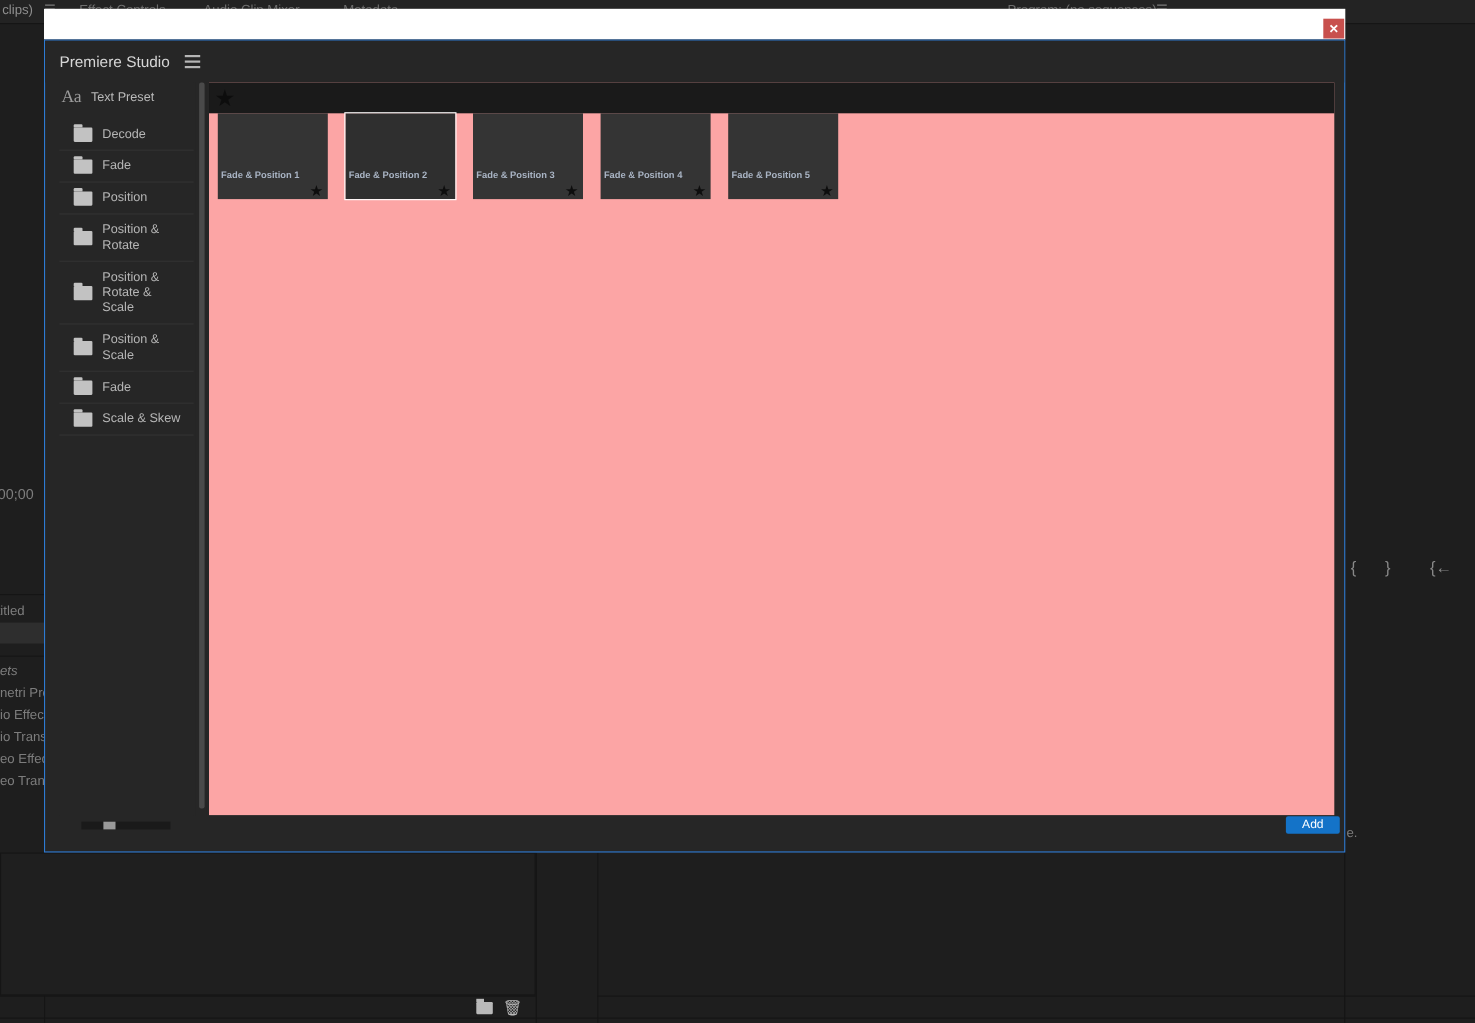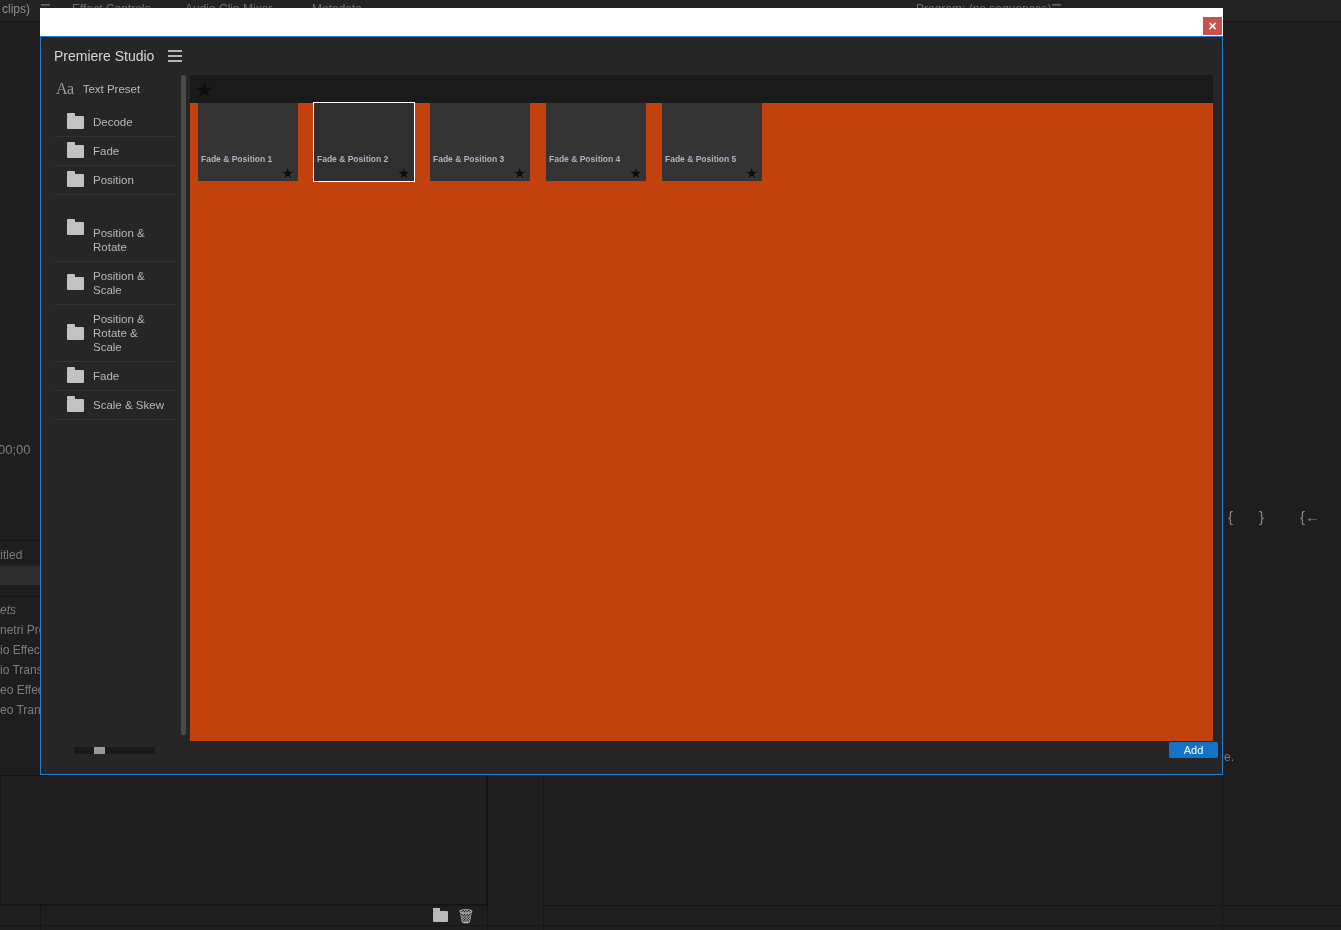--- a/index.html
+++ b/index.html
@@ -147,21 +147,21 @@
     position: absolute;
     top: 0; left: 3px;
     width: 5px; height: 660px;
     background: #4a4a4a;
     border-radius: 2px;
   }
 
   
   #content {
     flex: 1;
-    background: #c2410c;
+    background: #fca5a5;
     position: relative;
     margin-left: 2px;
   }
   #content-topbar {
     height: 28px;
     display: flex; align-items: center;
     padding-left: 5px;
     background: #1a1a1a;
   }
   .filter-star {
@@ -313,29 +313,29 @@
         <div class="sidebar-item">
           <span class="folder-icon"></span>
           <span class="sidebar-label">Fade</span>
         </div>
         <div class="sidebar-item">
           <span class="folder-icon"></span>
           <span class="sidebar-label">Position</span>
         </div>
         <div class="sidebar-item">
           <span class="folder-icon"></span>
-          <span class="sidebar-label" style="max-width:60px;margin-top:24px;">Position &amp; Rotate</span>
+          <span class="sidebar-label" style="max-width:60px;">Position &amp; Rotate</span>
+        </div>
+        <div class="sidebar-item">
+          <span class="folder-icon"></span>
+          <span class="sidebar-label" style="max-width:72px;">Position &amp; Rotate &amp; Scale</span>
         </div>
         <div class="sidebar-item">
           <span class="folder-icon"></span>
           <span class="sidebar-label">Position &amp; Scale</span>
-        </div>
-        <div class="sidebar-item">
-          <span class="folder-icon"></span>
-          <span class="sidebar-label" style="max-width:72px;">Position &amp; Rotate &amp; Scale</span>
         </div>
         <div class="sidebar-item">
           <span class="folder-icon"></span>
           <span class="sidebar-label">Fade</span>
         </div>
         <div class="sidebar-item">
           <span class="folder-icon"></span>
           <span class="sidebar-label">Scale &amp; Skew</span>
         </div>
       </div>

